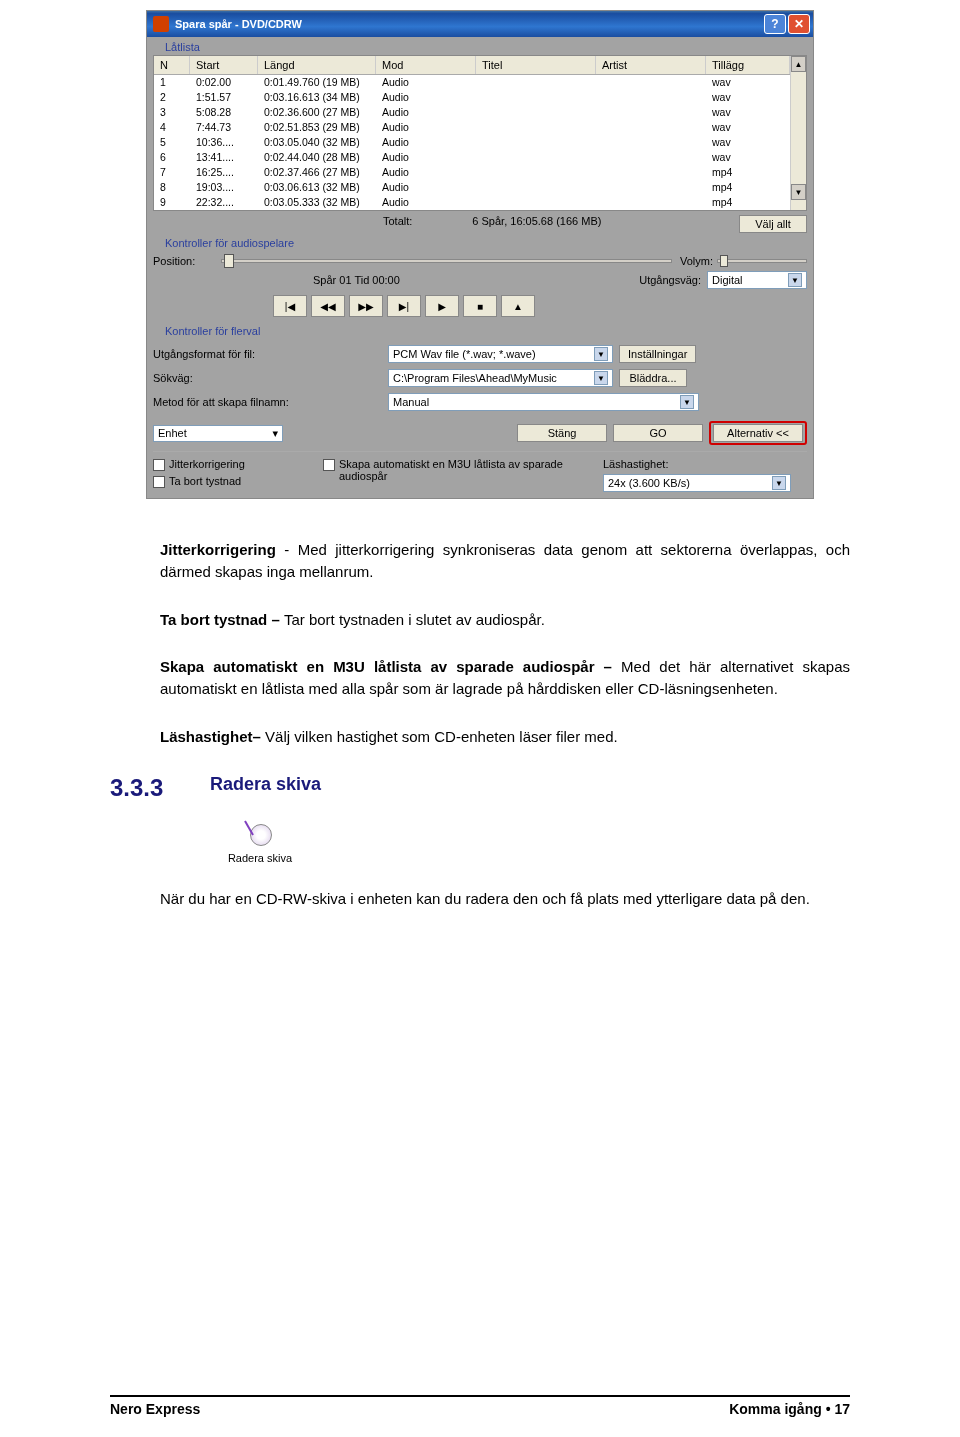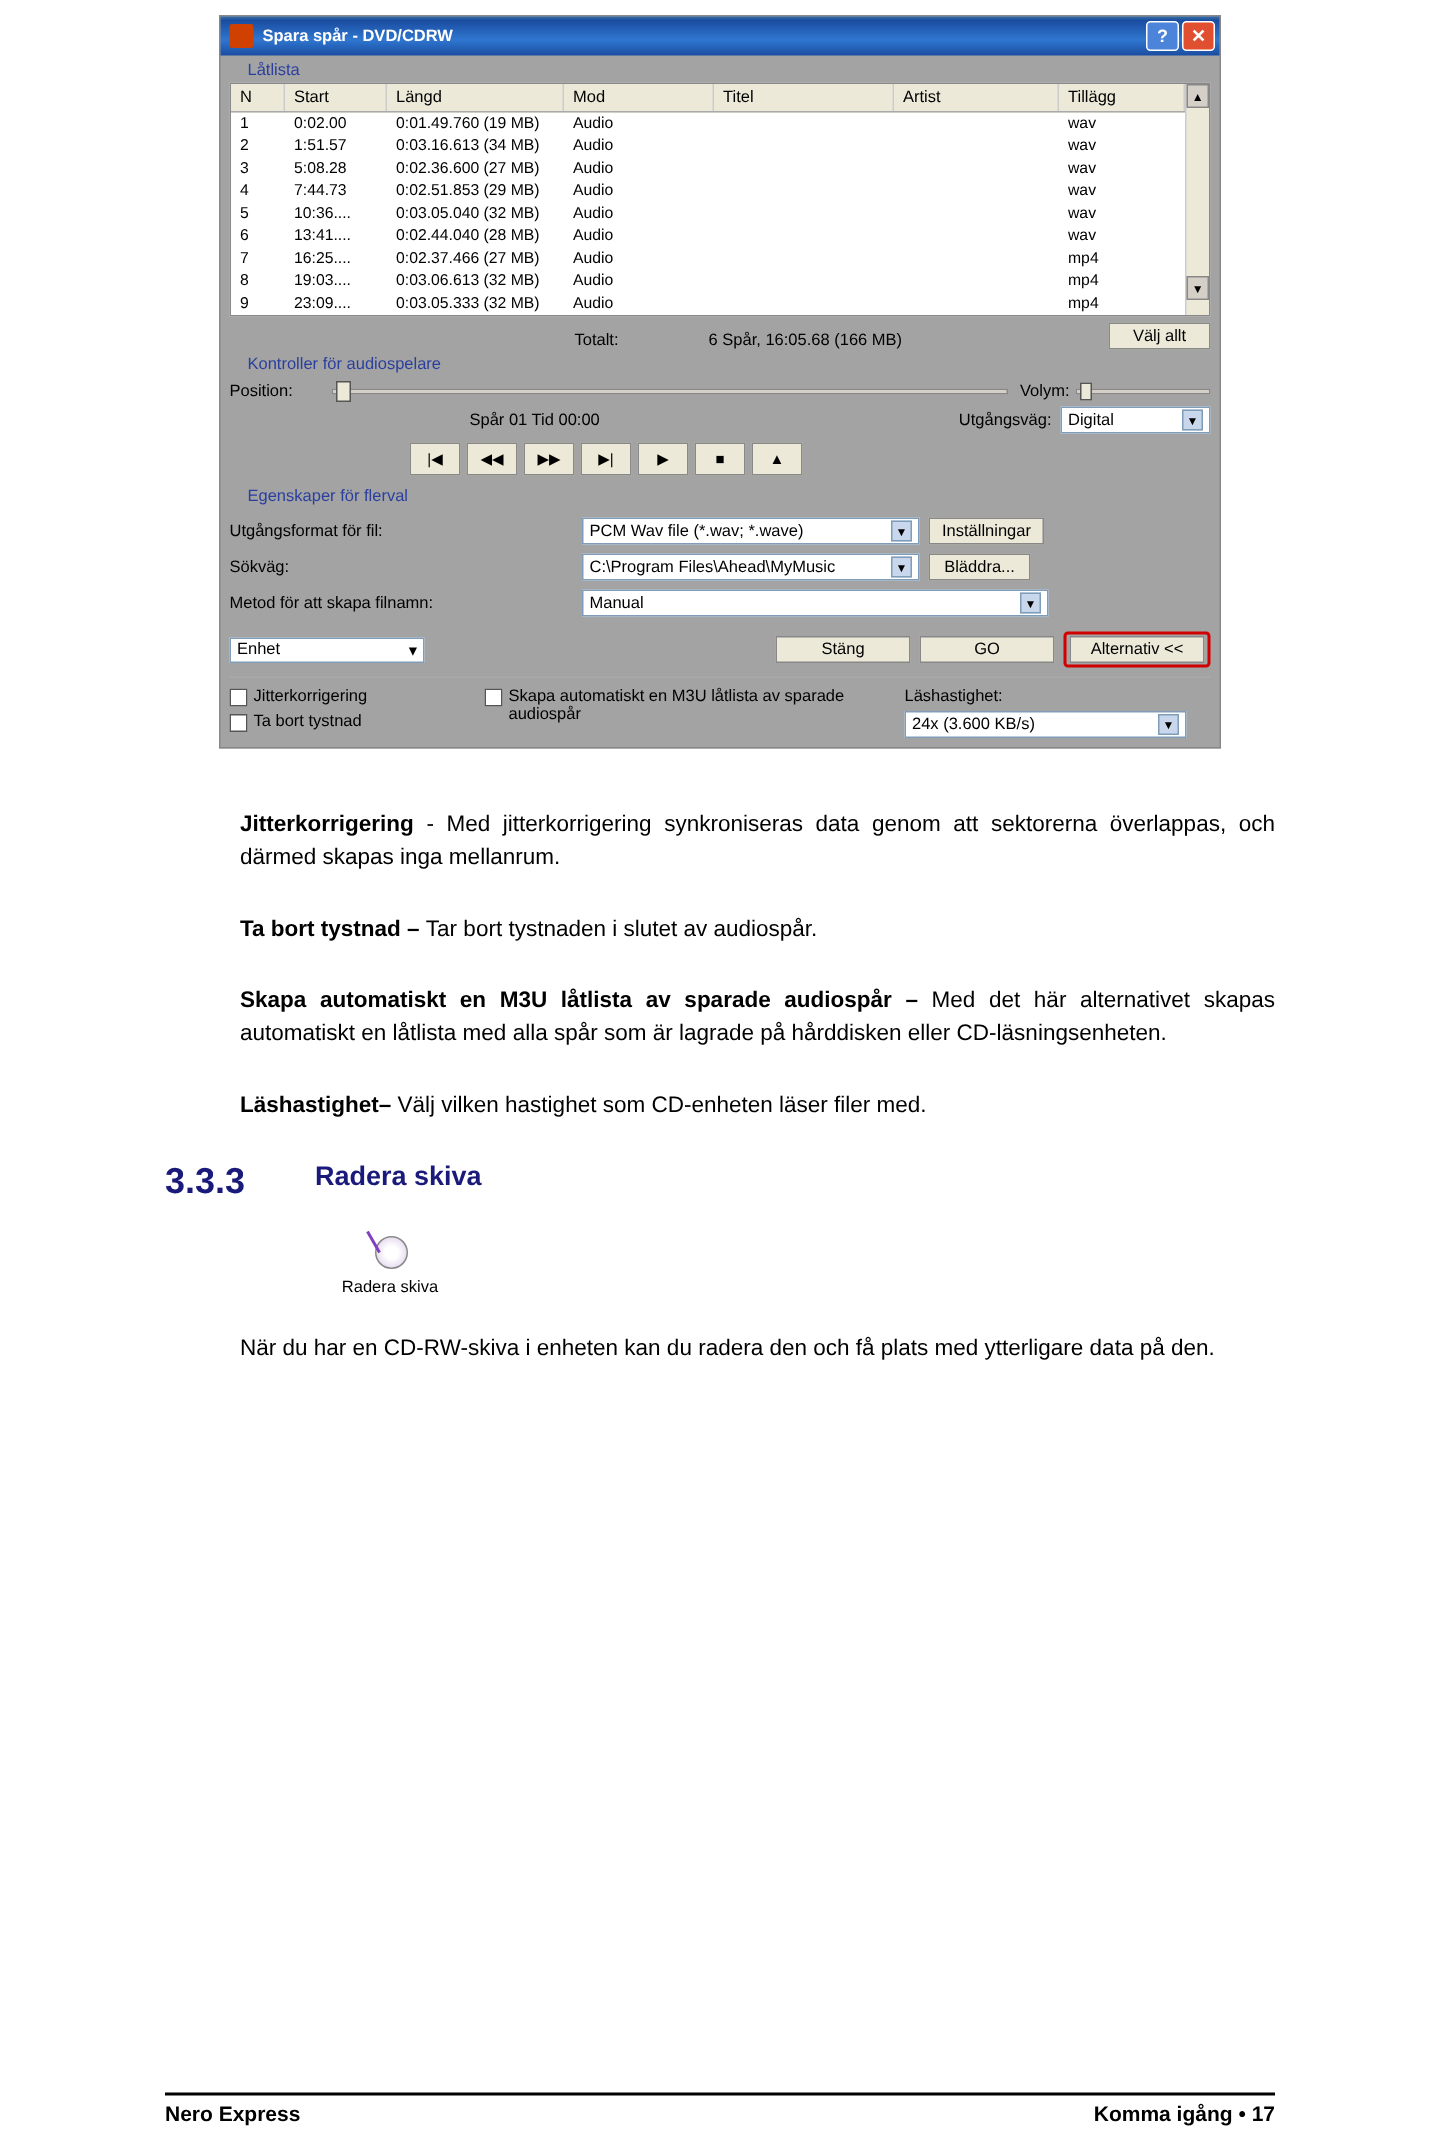--- a/index.html
+++ b/index.html
@@ -18,21 +18,21 @@
 .th{padding:3px 6px;border-right:1px solid #ccc;font-weight:normal}
 .th-n{width:36px}.th-start{width:68px}.th-langd{width:118px}.th-mod{width:100px}.th-titel{width:120px}.th-artist{width:110px}.th-tillagg{flex:1}
 .tbody{max-height:150px;overflow:auto}
 .trow{display:flex;padding:0 0 0 0}
 .trow span{padding:0 6px;font-size:10.5px;line-height:15px}
 .td-n{width:36px}.td-start{width:68px}.td-langd{width:118px}.td-mod{width:100px}.td-titel{width:120px}.td-artist{width:110px}.td-tillagg{flex:1}
 .scrollbar{width:16px;background:#ece9d8;border-left:1px solid #ccc}
 .scroll-btn{height:16px;background:#d4d0c8;border:1px solid #888;display:flex;align-items:center;justify-content:center;font-size:8px}
 .table-container{display:flex}
 .table-body-scroll{flex:1}
-.totalt-row{display:flex;align-items:flex-end;margin:4px 6px 0 6px}
+.totalt-row{display:flex;align-items:flex-start;margin:4px 6px 0 6px}
 .totalt-row .label{margin-left:230px}
 .totalt-row .val{margin-left:60px}
 .totalt-row .spacer{flex:1}
 .wbtn{background:#ece9d8;border:1px solid #888;padding:2px 8px;font-size:11px;min-width:68px;text-align:center}
 .kontroller{margin:2px 6px 4px 6px}
 .kontroller .row{display:flex;align-items:center;margin-top:4px}
 .kontroller .pos-label{width:60px}
 .slider{flex:1;height:4px;background:#d4d0c8;border:1px solid #888;position:relative;margin:0 8px}
 .thumb{position:absolute;width:10px;height:14px;background:#ece9d8;border:1px solid #555;top:-6px;left:2px}
 .vol-slider{width:90px;height:4px;background:#d4d0c8;border:1px solid #888;position:relative;margin-left:4px}
@@ -164,21 +164,21 @@
                 <span class="td-n">8</span>
                 <span class="td-start">19:03....</span>
                 <span class="td-langd">0:03.06.613 (32 MB)</span>
                 <span class="td-mod">Audio</span>
                 <span class="td-titel"></span>
                 <span class="td-artist"></span>
                 <span class="td-tillagg">mp4</span>
               </div>
               <div class="trow">
                 <span class="td-n">9</span>
-                <span class="td-start">23:09....</span>
+                <span class="td-start">22:32....</span>
                 <span class="td-langd">0:03.05.333 (32 MB)</span>
                 <span class="td-mod">Audio</span>
                 <span class="td-titel"></span>
                 <span class="td-artist"></span>
                 <span class="td-tillagg">mp4</span>
               </div>
             </div>
    </div>
    <div class="scrollbar">
     <div class="scroll-btn">▲</div>
@@ -220,21 +220,21 @@
    <div class="pbtn">|◀</div>
    <div class="pbtn">◀◀</div>
    <div class="pbtn">▶▶</div>
    <div class="pbtn">▶|</div>
    <div class="pbtn">▶</div>
    <div class="pbtn">■</div>
    <div class="pbtn">▲</div>
   </div>
  </div>
 
- <div class="panel-label">Egenskaper för flerval</div>
+ <div class="panel-label">Kontroller för flerval</div>
  <div class="egenskaper">
   <div class="frow">
    <span class="flabel">Utgångsformat för fil:</span>
    <div class="dropdown">
     <span>PCM Wav file (*.wav; *.wave)</span>
     <div class="dd-arrow">▼</div>
    </div>
    <div class="wbtn">Inställningar</div>
   </div>
   <div class="frow">

